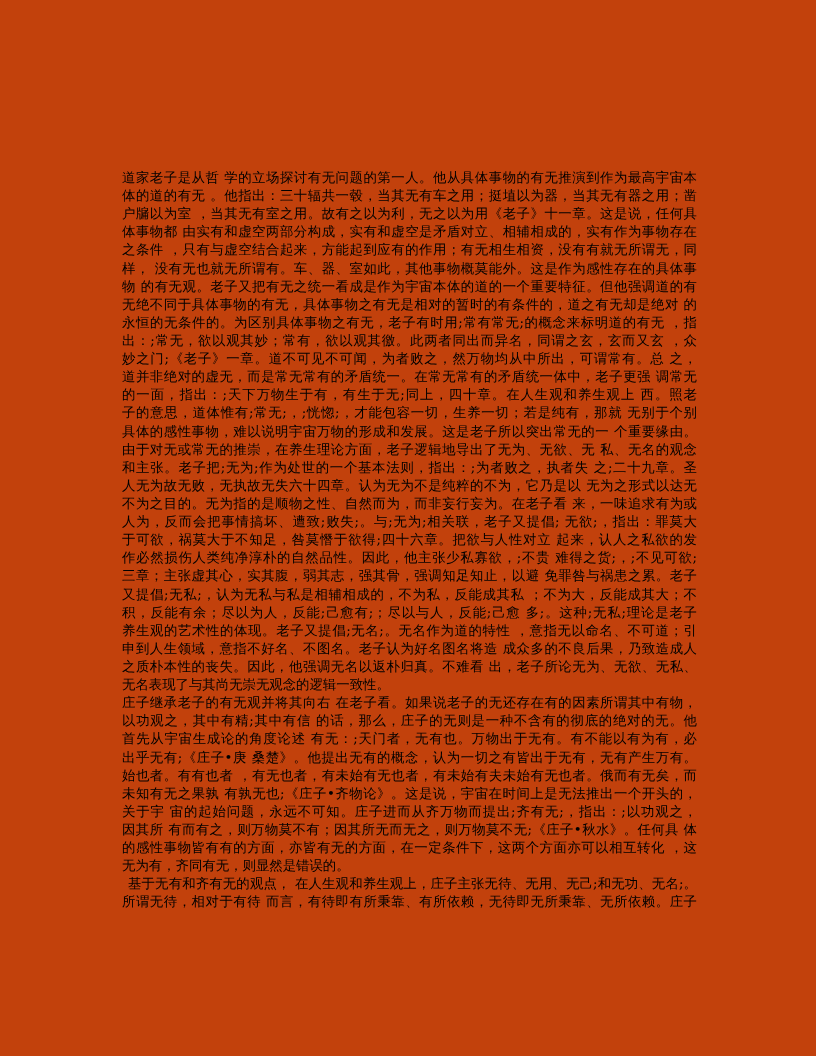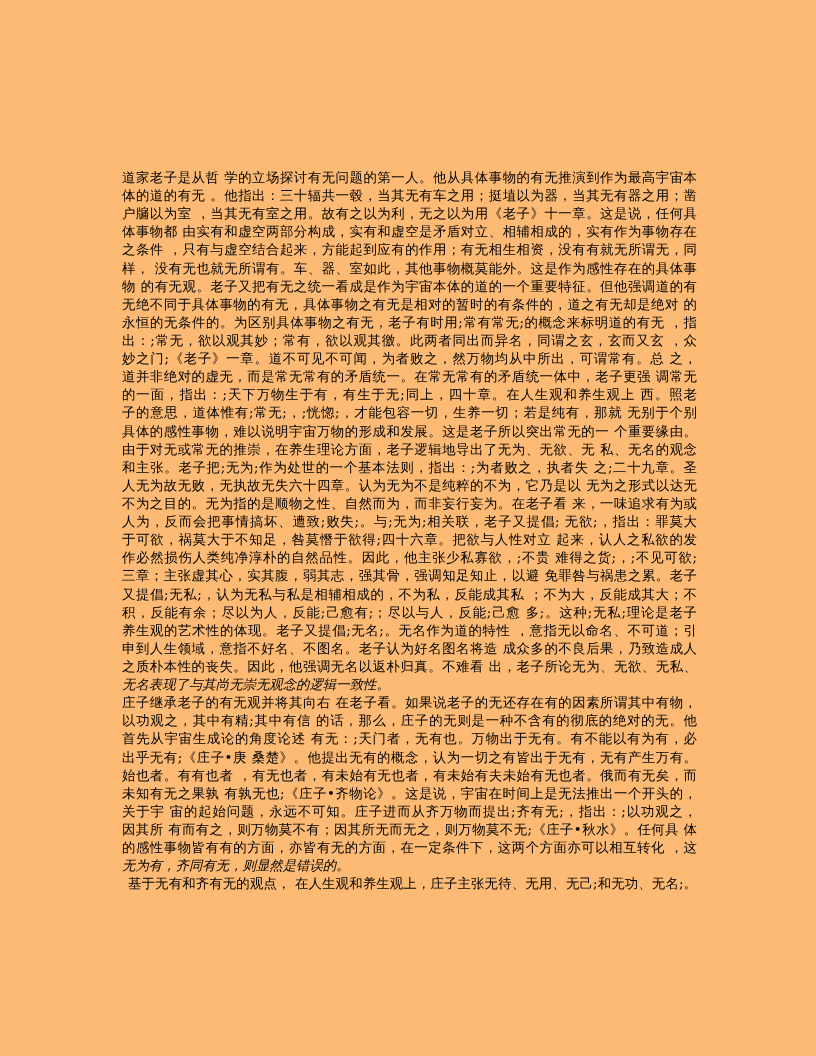--- a/index.html
+++ b/index.html
@@ -1,20 +1,20 @@
 <!DOCTYPE html>
 <html><head>
   <meta charset="utf-8">
   <style>
     html, body { margin: 0; padding: 0; background: #ffffff; }
     .page {
       position: relative;
       width: 816px;
       height: 1056px;
-      background: #fdba74;
+      background: #c2410c;
       overflow: hidden;
     }
     .text-block {
       position: absolute;
       left: 122px;
       top: 169px;
       width: 575px;
       font-family: "DejaVu Serif", "Liberation Serif", serif;
       font-size: 13.4px;
       line-height: 18.12px;
@@ -23,21 +23,20 @@
     .line {
       height: 18.12px;
       overflow: hidden;
       text-align: justify;
       text-align-last: justify;
       white-space: normal;
     }
     .line.last {
       text-align: left;
       text-align-last: left;
-      font-style: italic;
     }
     .line.indent { padding-left: 6px; }
   </style>
 </head>
 <body>
 
 <div class="page">
   <div class="text-block">
 
     <div>
@@ -80,16 +79,17 @@
       <div class="line">始也者。有有也者 ，有无也者，有未始有无也者，有未始有夫未始有无也者。俄而有无矣，而</div>
       <div class="line">未知有无之果孰 有孰无也;《庄子•齐物论》。这是说，宇宙在时间上是无法推出一个开头的，</div>
       <div class="line">关于宇 宙的起始问题，永远不可知。庄子进而从齐万物而提出;齐有无;，指出：;以功观之，</div>
       <div class="line">因其所 有而有之，则万物莫不有；因其所无而无之，则万物莫不无;《庄子•秋水》。任何具 体</div>
       <div class="line">的感性事物皆有有的方面，亦皆有无的方面，在一定条件下，这两个方面亦可以相互转化 ，这</div>
       <div class="line last">无为有，齐同有无，则显然是错误的。</div>
     </div>
 
     <div>
       <div class="line indent">基于无有和齐有无的观点， 在人生观和养生观上，庄子主张无待、无用、无己;和无功、无名;。</div>
+      <div class="line">所谓无待，相对于有待 而言，有待即有所秉靠、有所依赖，无待即无所秉靠、无所依赖。庄子</div>
     </div>
 
   </div>
 </div>
 
 </body></html>

